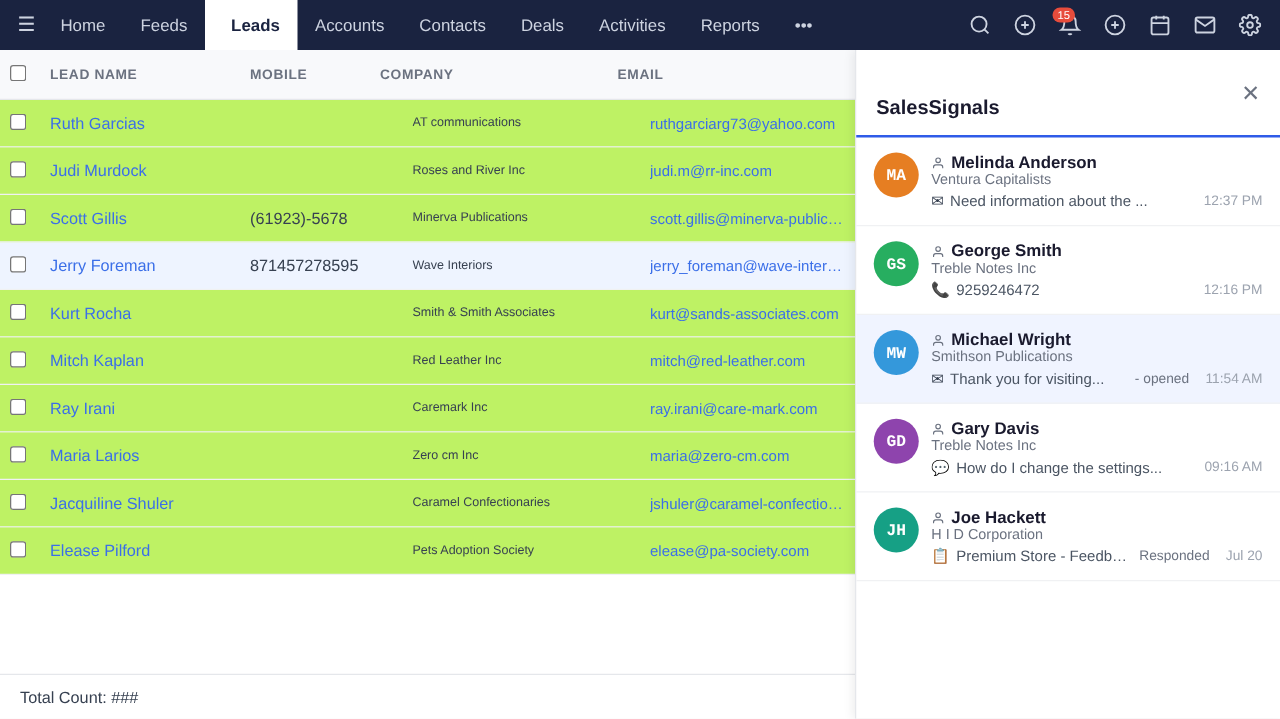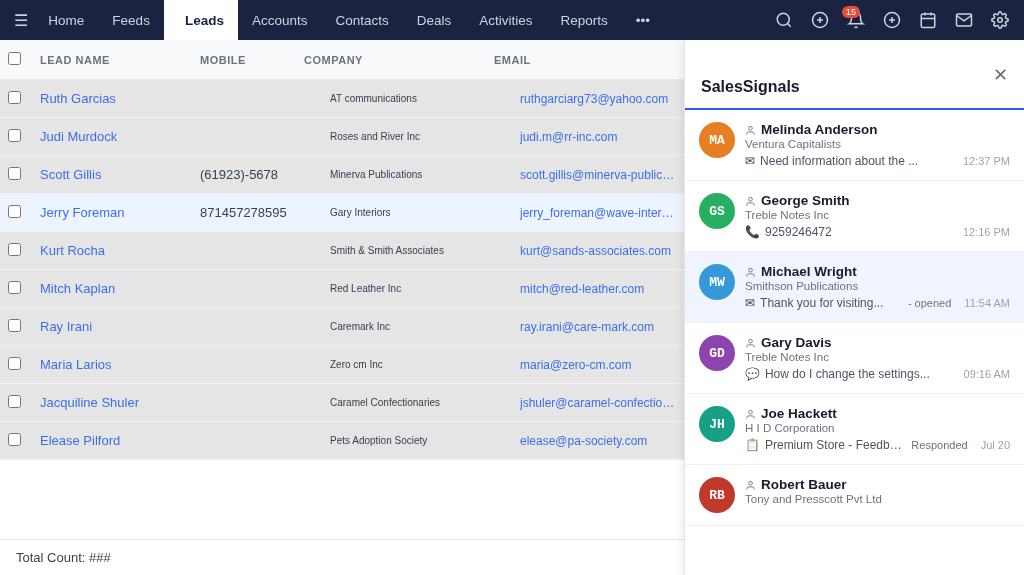--- a/index.html
+++ b/index.html
@@ -51,21 +51,21 @@
     .col-lead-name { width: 160px; flex-shrink: 0; font-size: 11px; font-weight: 600; color: #6b7280; text-transform: uppercase; letter-spacing: 0.5px; }
     .col-mobile { width: 104px; flex-shrink: 0; font-size: 11px; font-weight: 600; color: #6b7280; text-transform: uppercase; letter-spacing: 0.5px; }
     .col-company { width: 190px; flex-shrink: 0; font-size: 11px; font-weight: 600; color: #6b7280; text-transform: uppercase; letter-spacing: 0.5px; }
     .col-email { flex: 1; font-size: 11px; font-weight: 600; color: #6b7280; text-transform: uppercase; letter-spacing: 0.5px; }
 
     .table-body { overflow-y: auto; flex: 1; }
     .table-row {
       display: flex; align-items: center;
       border-bottom: 1px solid #f0f1f3;
       padding: 0 8px; height: 38px;
-      background: #e5e5e5;
+      background: #bef264;
     }
     .table-row.highlighted { background: #eef4ff; }
     .cell-checkbox { width: 32px; flex-shrink: 0; }
     .cell-checkbox input[type="checkbox"] { cursor: pointer; }
     .cell-lead-name { width: 160px; flex-shrink: 0; color: #3b6fe8; font-size: 13px; cursor: pointer; overflow: hidden; text-overflow: ellipsis; white-space: nowrap; }
     .cell-mobile { width: 130px; flex-shrink: 0; color: #374151; font-size: 13px; }
     .cell-company { width: 190px; flex-shrink: 0; color: #374151; font-size: 10px; overflow: hidden; text-overflow: ellipsis; white-space: nowrap; }
     .cell-email { flex: 1; color: #3b6fe8; font-size: 12px; overflow: hidden; text-overflow: ellipsis; white-space: nowrap; cursor: pointer; }
 
     .total-count {
@@ -212,21 +212,21 @@
         <div class="cell-lead-name">Scott Gillis</div>
         <div class="cell-mobile">(61923)-5678</div>
         <div class="cell-company">Minerva Publications</div>
         <div class="cell-email">scott.gillis@minerva-publications...</div>
       </div>
 
       <div class="table-row highlighted">
         <div class="cell-checkbox"><input type="checkbox" style=""></div>
         <div class="cell-lead-name">Jerry Foreman</div>
         <div class="cell-mobile">871457278595</div>
-        <div class="cell-company">Gary Interiors</div>
+        <div class="cell-company">Wave Interiors</div>
         <div class="cell-email">jerry_foreman@wave-interiors.c...</div>
       </div>
 
       <div class="table-row">
         <div class="cell-checkbox"><input type="checkbox" style=""></div>
         <div class="cell-lead-name">Kurt Rocha</div>
         <div class="cell-mobile"></div>
         <div class="cell-company">Smith &amp; Smith Associates</div>
         <div class="cell-email">kurt@sands-associates.com</div>
       </div>
@@ -373,29 +373,16 @@
           <div class="signal-company">H I D Corporation</div>
           <div class="signal-message">
             <span class="msg-icon">📋</span>
             <span class="signal-message-text">Premium Store - Feedba...</span>
             <span class="signal-status">Responded</span>
             <span class="signal-time">Jul 20</span>
           </div>
         </div>
       </div>
 
-      <div class="signal-item">
-        <div class="signal-avatar" style="background:#c0392b">RB</div>
-        <div class="signal-content">
-          <div style="display:flex;align-items:center;gap:5px;">
-            <svg width="11" height="11" viewBox="0 0 24 24" fill="none" stroke="#6b7280" stroke-width="2">
-                <path d="M20 21v-2a4 4 0 0 0-4-4H8a4 4 0 0 0-4 4v2"></path>
-                <circle cx="12" cy="7" r="4"></circle>
-              </svg>
-            <span class="signal-name">Robert Bauer</span>
-          </div>
-          <div class="signal-company">Tony and Presscott Pvt Ltd</div>
-        </div>
-      </div>
 
     </div>
   </div>
 </div>
 
 </body></html>

